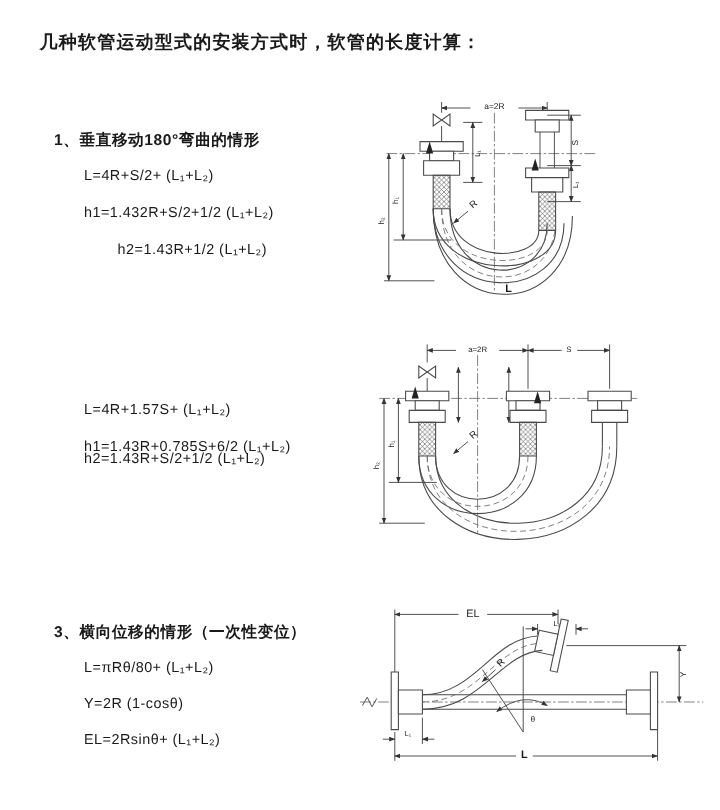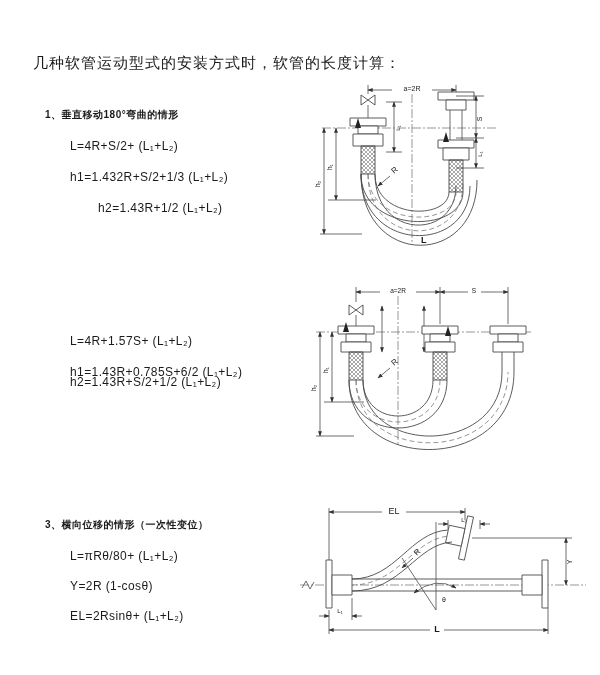--- a/index.html
+++ b/index.html
@@ -2,22 +2,22 @@
 <html><head>
 <meta charset="utf-8">
 <style>
   html,body{margin:0;padding:0;background:#888;}
   .page{
     position:relative;width:600px;height:675px;background:#ffffff;
     font-family:"Liberation Sans","DejaVu Sans",sans-serif;color:#1a1a1a;
     overflow:hidden;margin:0 auto;
   }
   .abs{position:absolute;white-space:nowrap;}
-  .doc-title{left:33px;top:26px;font-size:15px;font-weight:normal;letter-spacing:1px;margin-top:28px;}
-  .sec-heading{font-size:10px;font-weight:bold;letter-spacing:0.5px;}
+  .doc-title{left:33px;top:26px;font-size:15px;font-weight:bold;letter-spacing:1px;}
+  .sec-heading{font-size:13px;font-weight:bold;letter-spacing:0.5px;}
   .formula{font-size:12px;font-weight:normal;letter-spacing:0.4px;}
   svg{position:absolute;overflow:visible;}
   svg line,svg path,svg rect,svg polyline{vector-effect:non-scaling-stroke;}
   svg text{font-family:"Liberation Sans","DejaVu Sans",sans-serif;fill:#1a1a1a;}
   .thin{stroke:#4a4a4a;stroke-width:0.8;fill:none;}
   .tube{stroke:#4a4a4a;stroke-width:0.9;fill:none;}
   .cl{stroke:#6a6a6a;stroke-width:0.7;fill:none;stroke-dasharray:9 2 2 2;}
   .dsh{stroke:#6a6a6a;stroke-width:0.7;fill:none;stroke-dasharray:5 3;}
   .flange{stroke:#4a4a4a;stroke-width:0.9;fill:#ffffff;}
   .braidrect{stroke:#4a4a4a;stroke-width:0.9;fill:url(#braid);}
@@ -37,21 +37,21 @@
       <marker id="ah" viewBox="0 0 10 10" refX="9" refY="5" markerWidth="6.5" markerHeight="6.5" orient="auto-start-reverse">
         <path d="M0,1.2 L10,5 L0,8.8 z" fill="#333"></path>
       </marker>
     </defs>
   </svg>
 
   <div class="abs doc-title">几种软管运动型式的安装方式时，软管的长度计算：</div>
 
   <div class="abs sec-heading" style="left:45px;top:108px;">1、垂直移动180°弯曲的情形</div>
   <div class="abs formula" style="left:70px;top:139px;">L=4R+S/2+ (L₁+L₂)</div>
-  <div class="abs formula" style="left:70px;top:170px;">h1=1.432R+S/2+1/3 (L₁+L₂)</div>
+  <div class="abs formula" style="left:70px;top:170px;">h1=1.432R+S/2+1/2 (L₁+L₂)</div>
   <div class="abs formula" style="left:70px;top:201px;margin-left:28px;">h2=1.43R+1/2 (L₁+L₂)</div>
 
   <div class="abs formula" style="left:70px;top:334px;">L=4R+1.57S+ (L₁+L₂)</div>
   <div class="abs formula" style="left:70px;top:365px;">h1=1.43R+0.785S+6/2 (L₁+L₂)</div>
   <div class="abs formula" style="left:70px;top:375px;">h2=1.43R+S/2+1/2 (L₁+L₂)</div>
 
   <div class="abs sec-heading" style="left:45px;top:518px;">3、横向位移的情形（一次性变位）</div>
   <div class="abs formula" style="left:70px;top:549px;">L=πRθ/80+ (L₁+L₂)</div>
   <div class="abs formula" style="left:70px;top:579px;">Y=2R (1-cosθ)</div>
   <div class="abs formula" style="left:70px;top:609px;">EL=2Rsinθ+ (L₁+L₂)</div>

